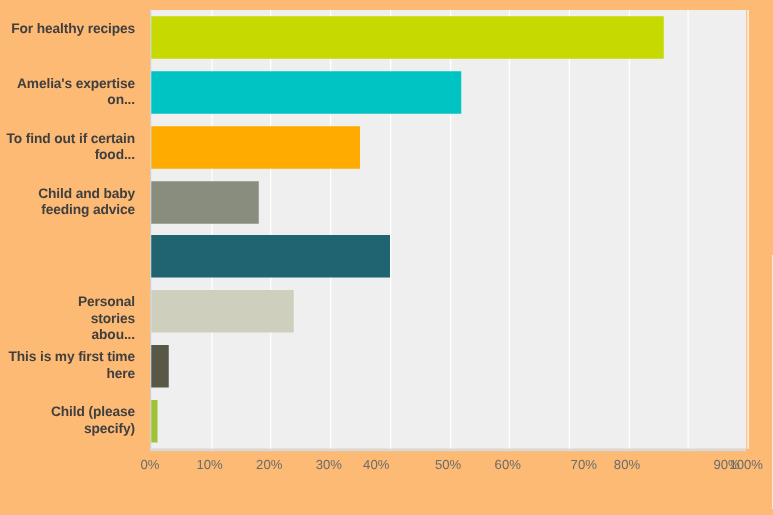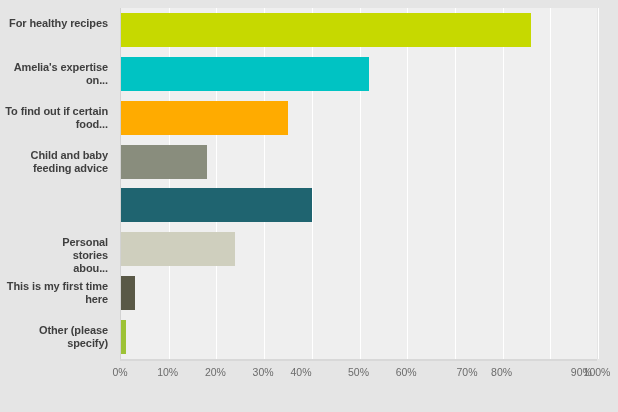--- a/index.html
+++ b/index.html
@@ -7,21 +7,21 @@
     margin: 0; padding: 0;
     width: 618px; height: 412px;
     background: #ffffff;
     font-family: "Liberation Sans", sans-serif;
     overflow: hidden;
   }
   #chart-root {
     position: relative;
     width: 618px;
     height: 412px;
-    background: #e5e5e5;
+    background: #fdba74;
   }
   
   #cat-labels {
     position: absolute;
     left: 0;
     top: 8px;
     width: 116px;
     height: 351px;
   }
   .cat-label {
@@ -93,21 +93,21 @@
 
 <div id="chart-root">
 
   <div id="cat-labels">
       <div class="cat-label" style="top: 8.9375px;">For healthy recipes</div>
       <div class="cat-label" style="top: 52.8125px;">Amelia's expertise on...</div>
       <div class="cat-label" style="top: 96.6875px;">To find out if certain food...</div>
       <div class="cat-label" style="top: 140.562px;">Child and baby feeding advice</div>
       <div class="cat-label" style="top: 228.312px; padding-left: 42px;">Personal stories abou...</div>
       <div class="cat-label" style="top: 272.188px;">This is my first time here</div>
-      <div class="cat-label" style="top: 316.062px;">Other (please specify)</div>
+      <div class="cat-label" style="top: 316.062px;">Child (please specify)</div>
     </div>
 
   <div id="plot">
     <div id="gridlines">
         <div class="gridline" style="left: 47.7px;"></div>
         <div class="gridline" style="left: 95.4px;"></div>
         <div class="gridline" style="left: 143.1px;"></div>
         <div class="gridline" style="left: 190.8px;"></div>
         <div class="gridline" style="left: 238.5px;"></div>
         <div class="gridline" style="left: 286.2px;"></div>

